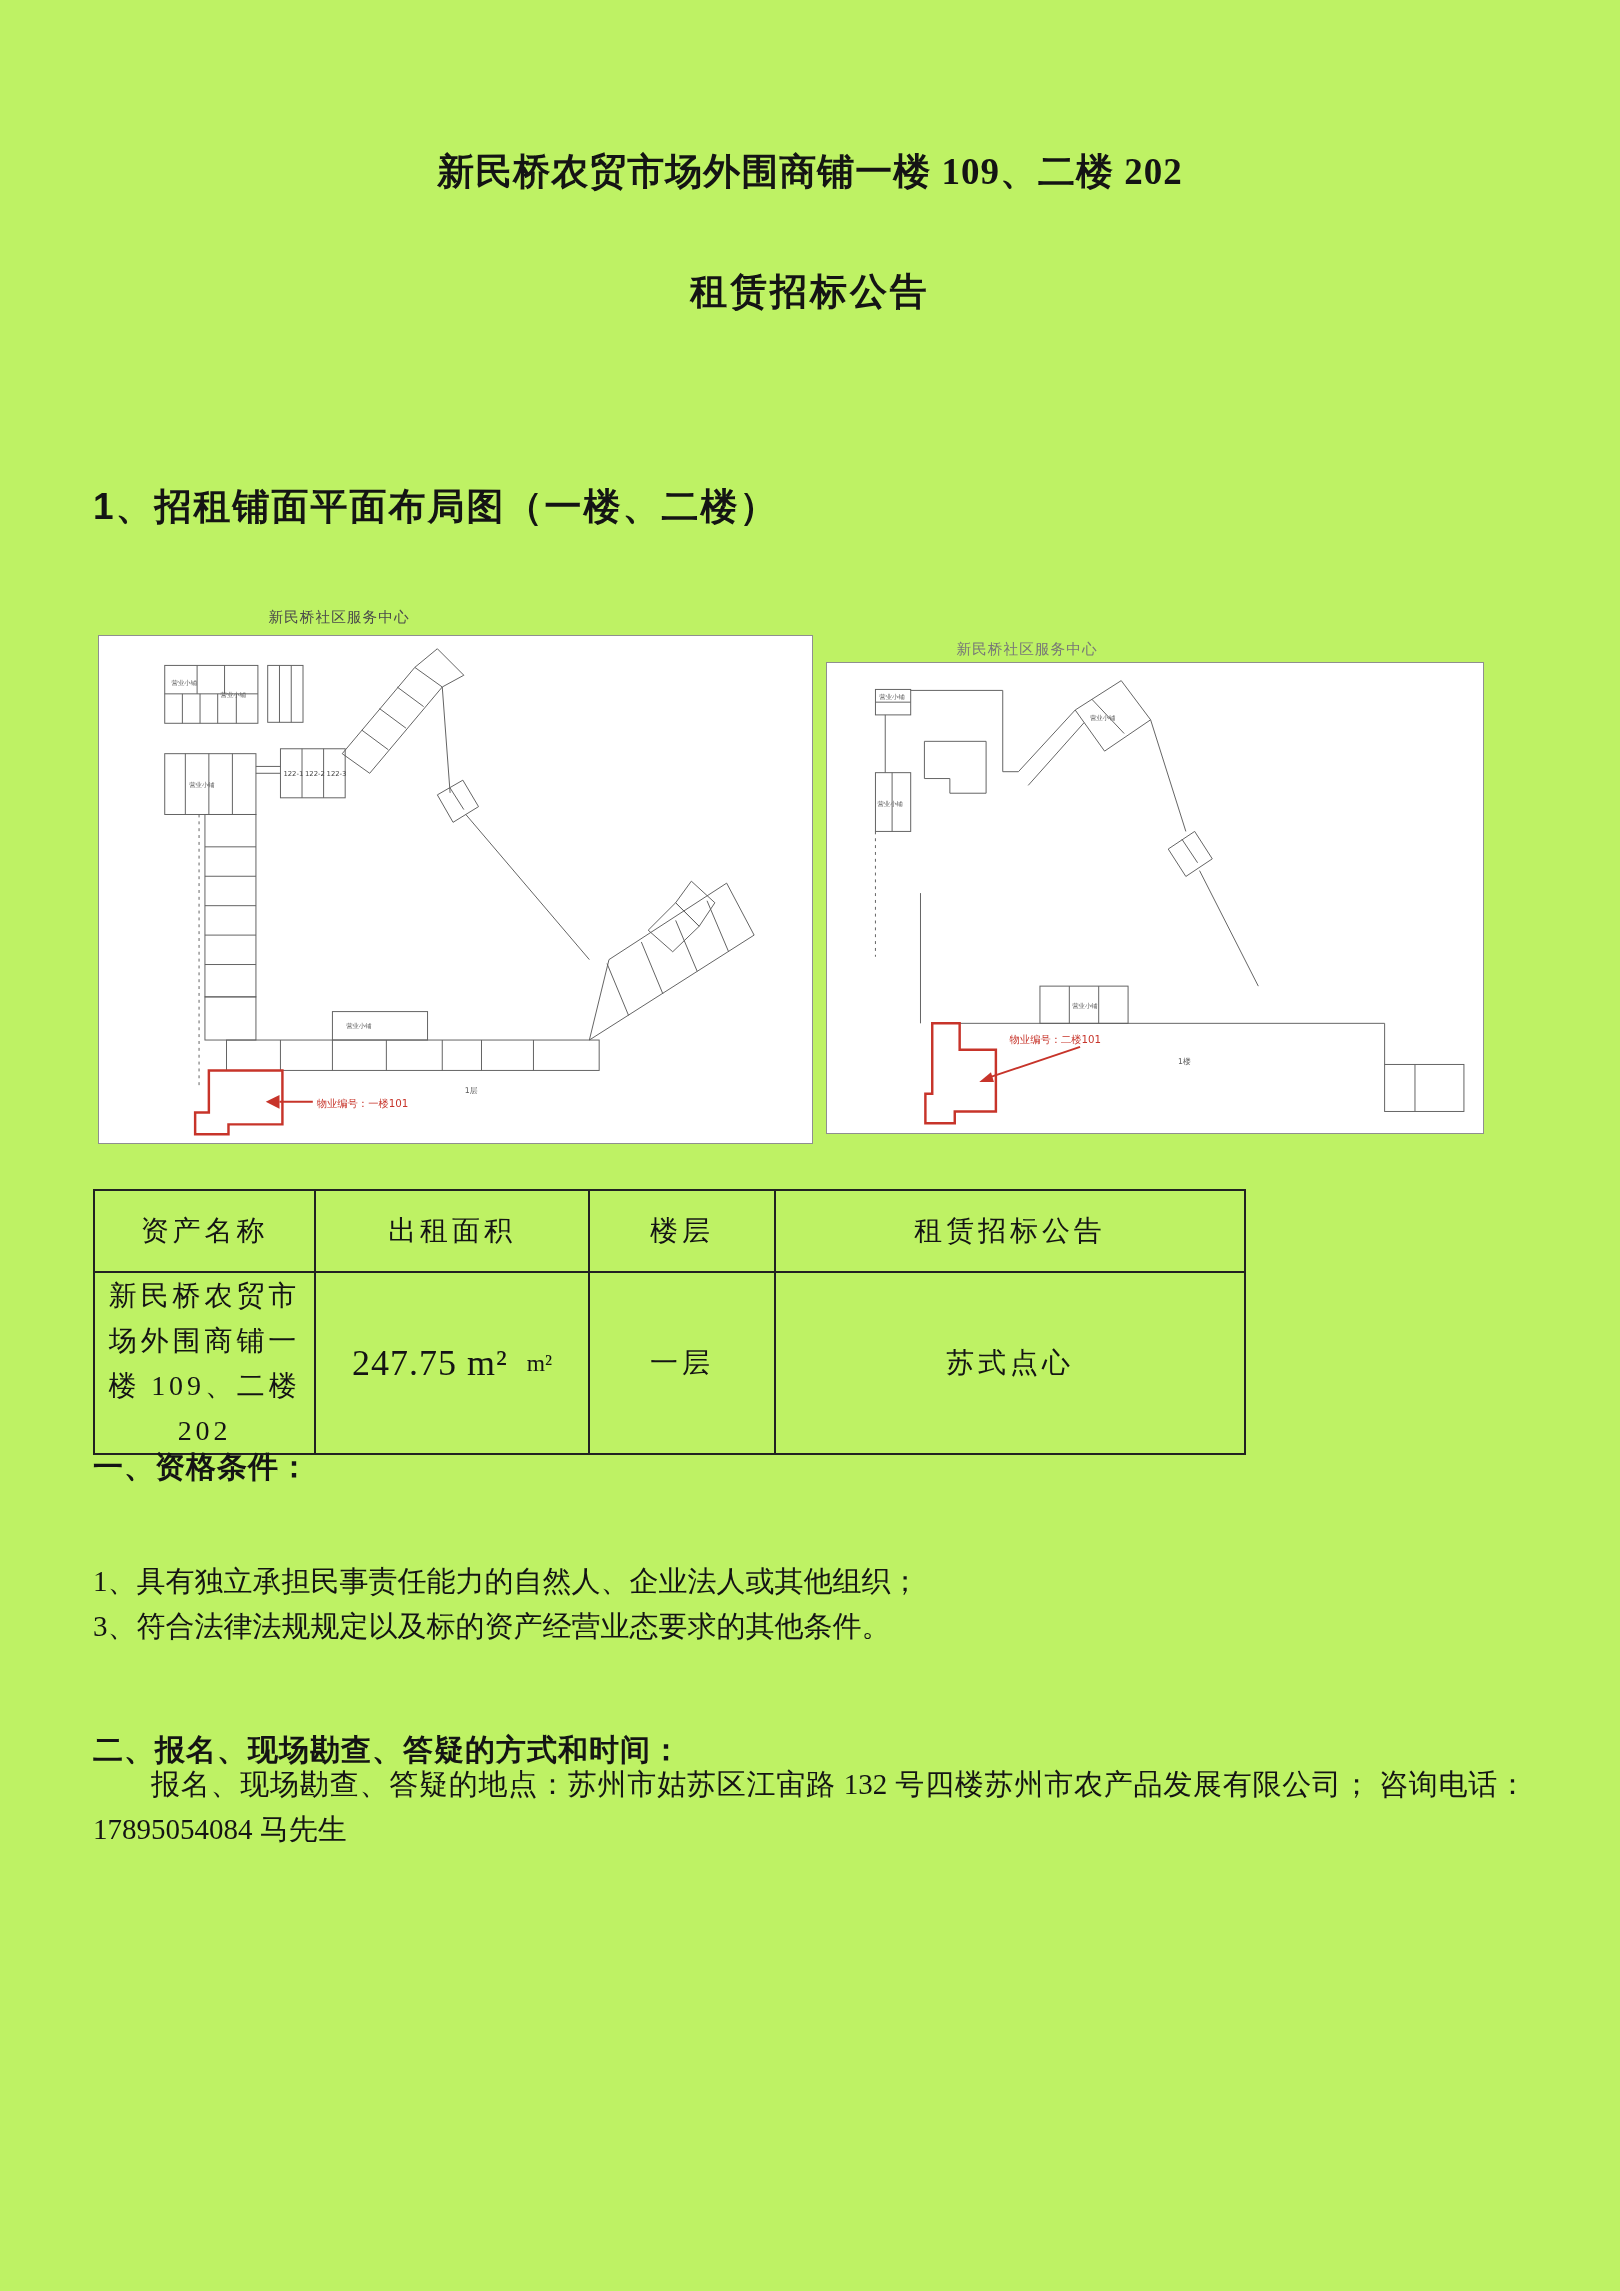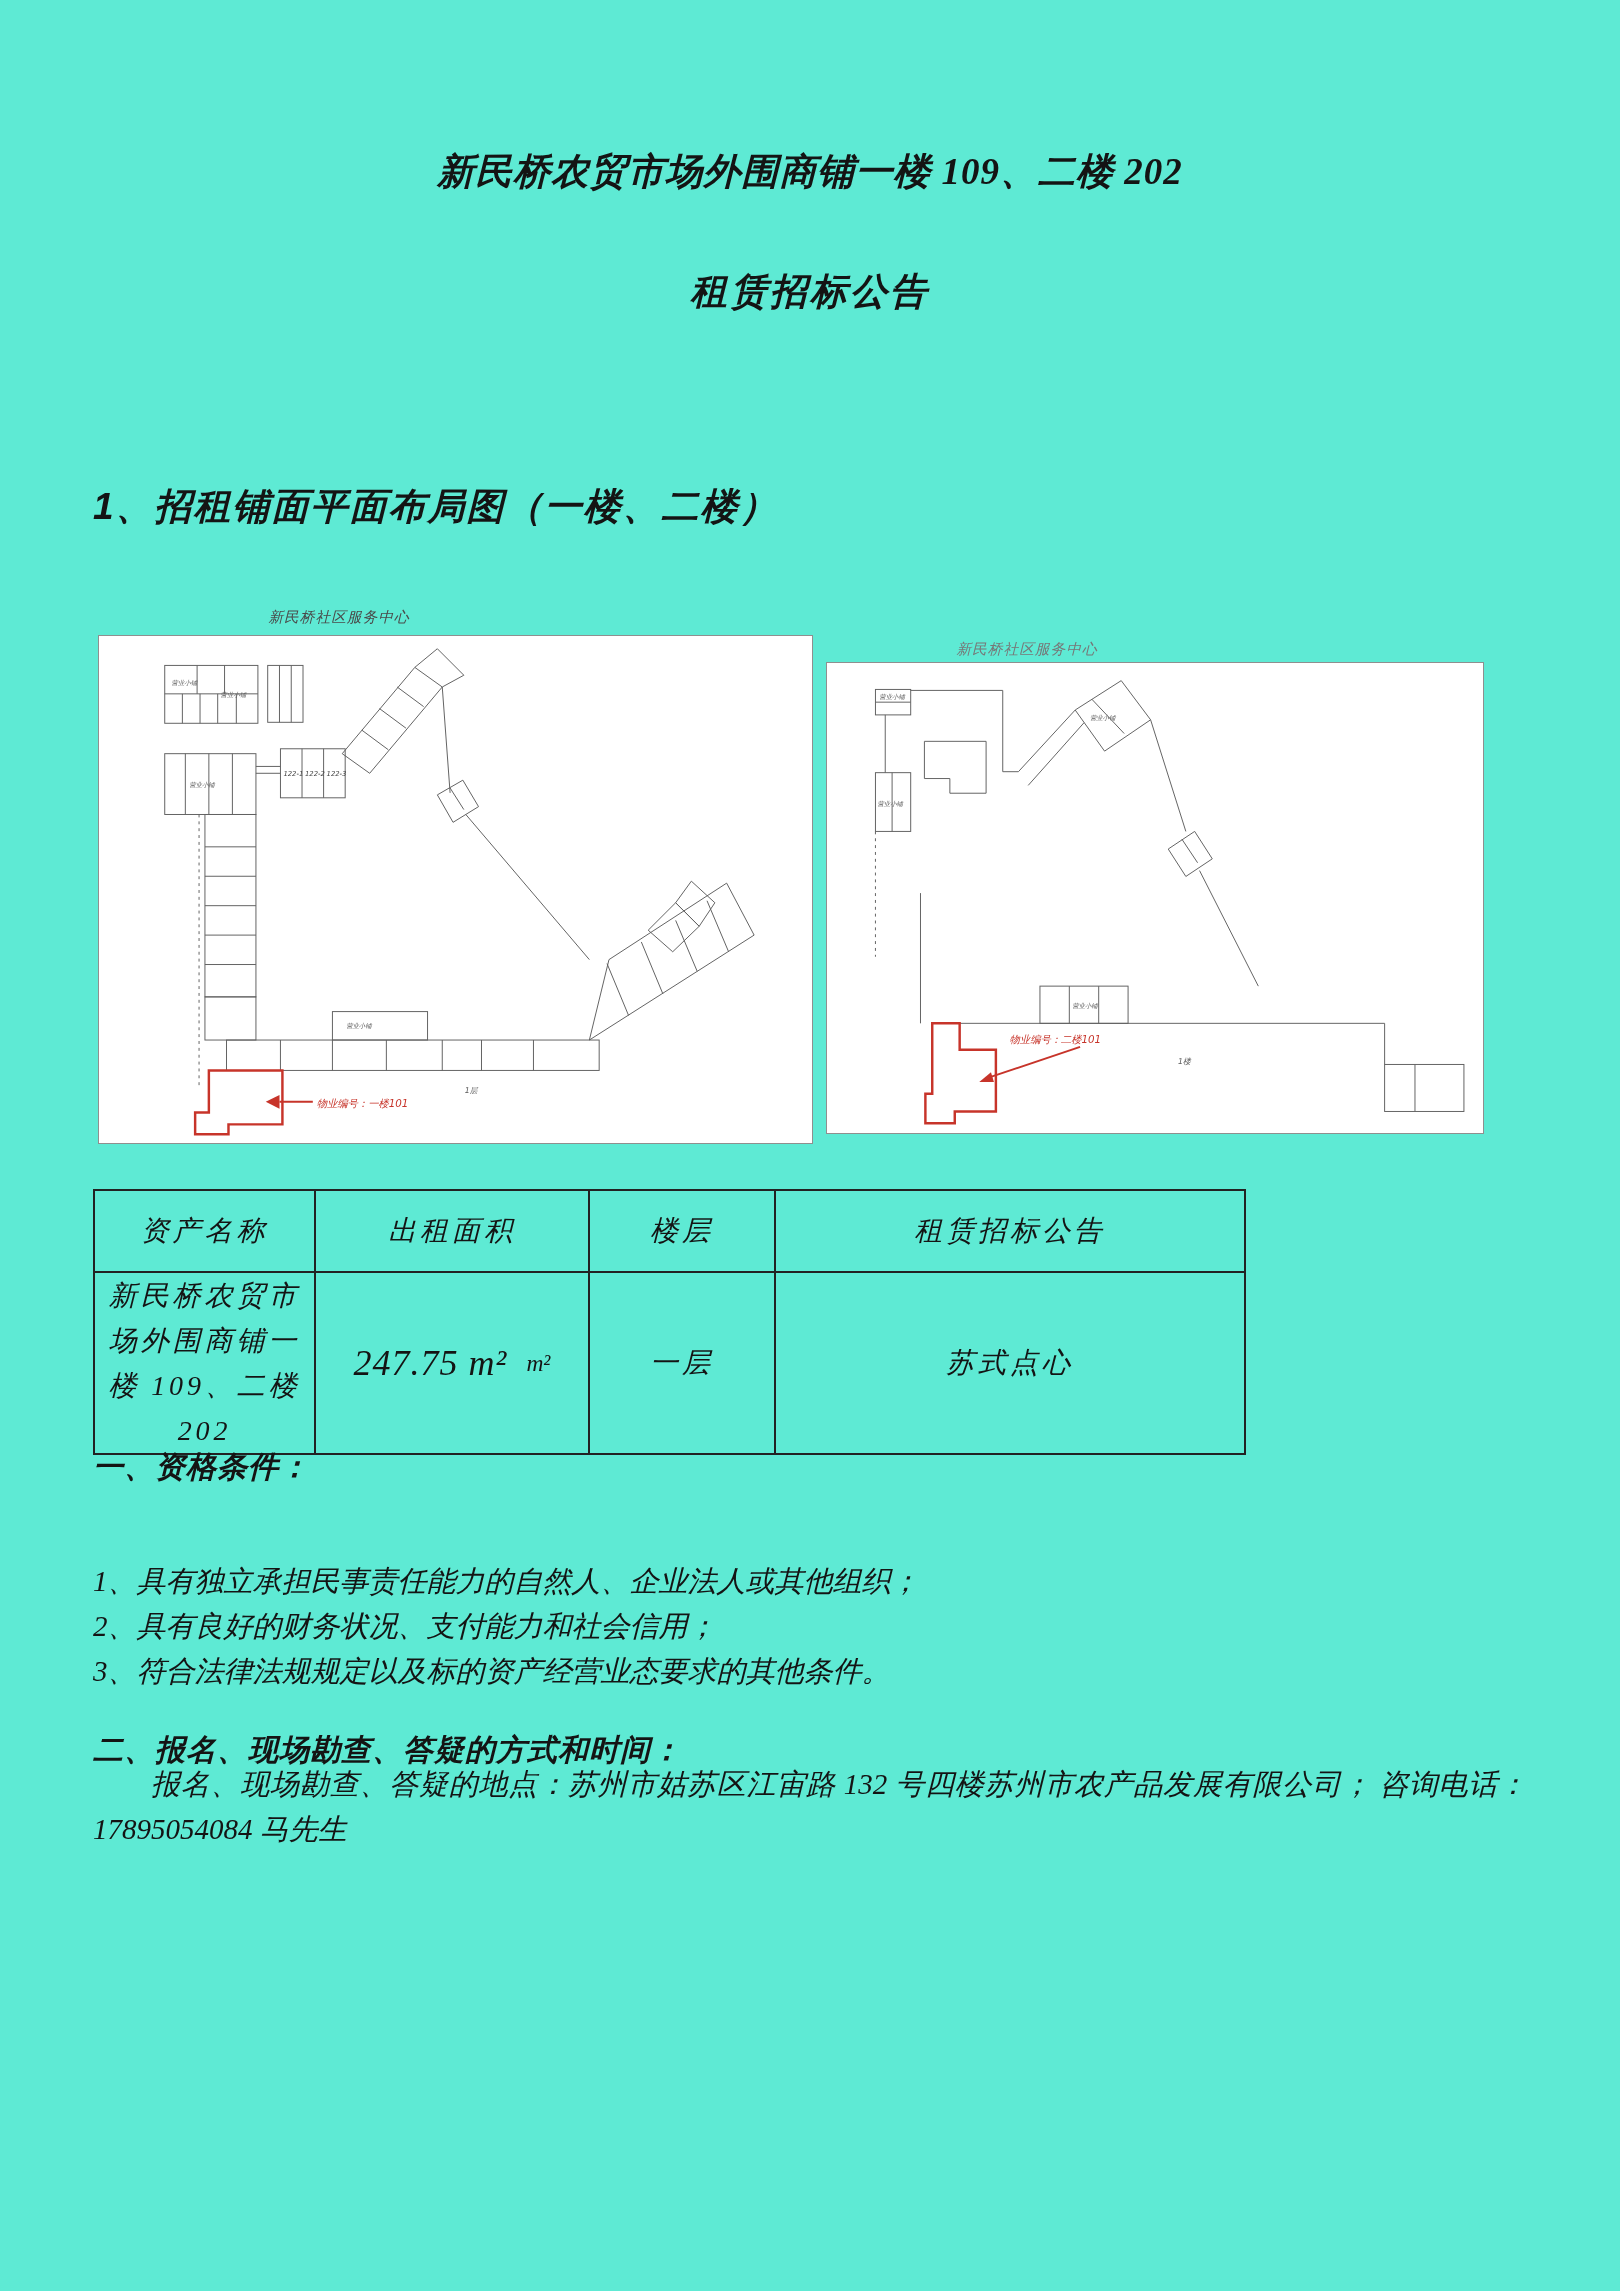--- a/index.html
+++ b/index.html
@@ -1,23 +1,22 @@
 <!DOCTYPE html>
 <html><head>
 <meta charset="utf-8">
 <style>
   html,body{margin:0;padding:0;background:#ffffff;}
   .page{
     position:relative;
     width:1620px;height:2292px;
-    background:#5eead4;
+    background:#bef264;
     font-family:"Liberation Serif","DejaVu Serif",serif;
     color:#141414;
     overflow:hidden;
-    font-style:italic;
   }
   .doc-title{
     position:absolute;top:147px;left:0;width:1620px;
     text-align:center;font-size:37px;font-weight:700;letter-spacing:1px;
   }
   .doc-subtitle{
     position:absolute;top:267px;left:0;width:1620px;
     text-align:center;font-size:37px;font-weight:700;letter-spacing:2.9px;
   }
   .intro{
@@ -190,21 +189,20 @@
         </td>
         <td class="cell-floor">一层</td>
         <td class="cell-usage">苏式点心</td>
       </tr>
     </tbody>
   </table>
 
   <div class="qual-heading">一、资格条件：</div>
   <div class="qual-items">
     <div>1、具有独立承担民事责任能力的自然人、企业法人或其他组织；</div>
-    <div>2、具有良好的财务状况、支付能力和社会信用；</div>
     <div>3、符合法律法规规定以及标的资产经营业态要求的其他条件。</div>
   </div>
 
   <div class="reg-heading">二、报名、现场勘查、答疑的方式和时间：</div>
   <div class="reg-para">报名、现场勘查、答疑的地点：苏州市姑苏区江宙路 132 号四楼苏州市农产品发展有限公司； 咨询电话：17895054084 马先生</div>
 
 </div>
 
 
 </body></html>

